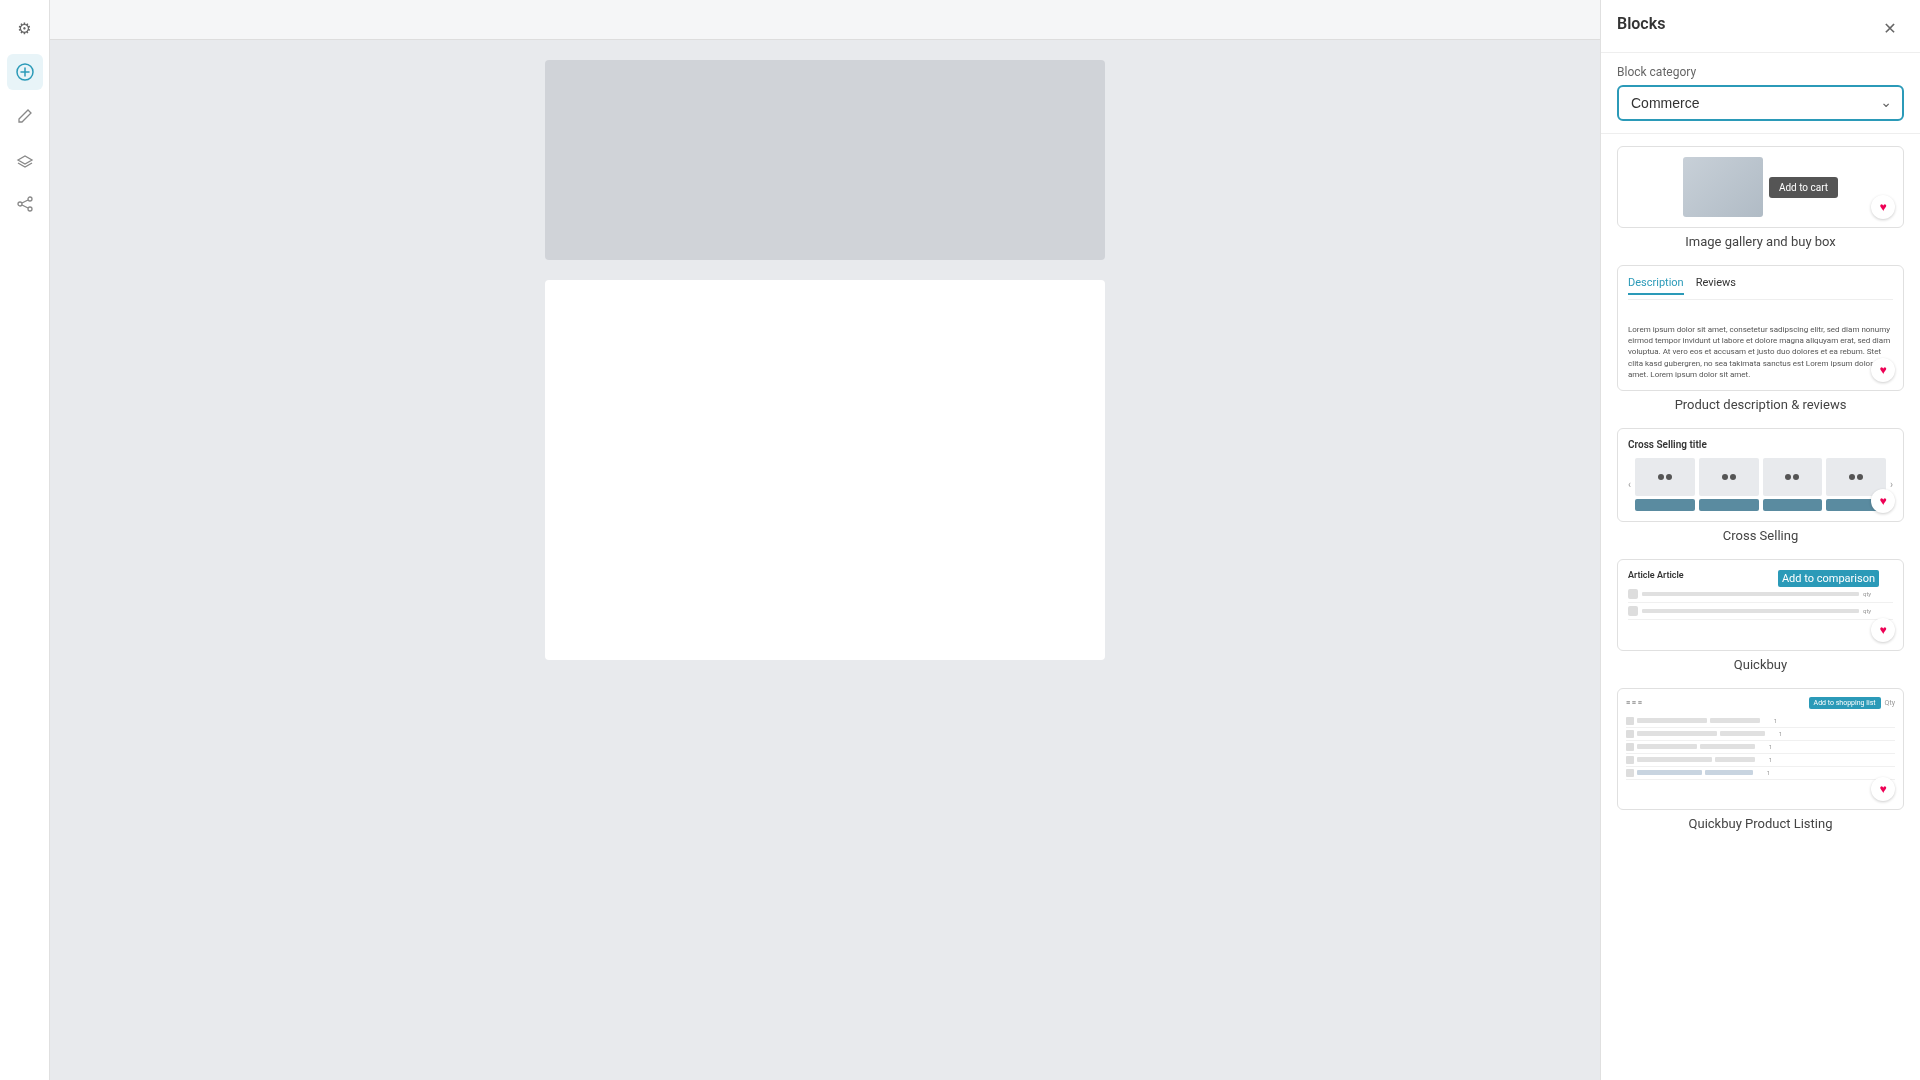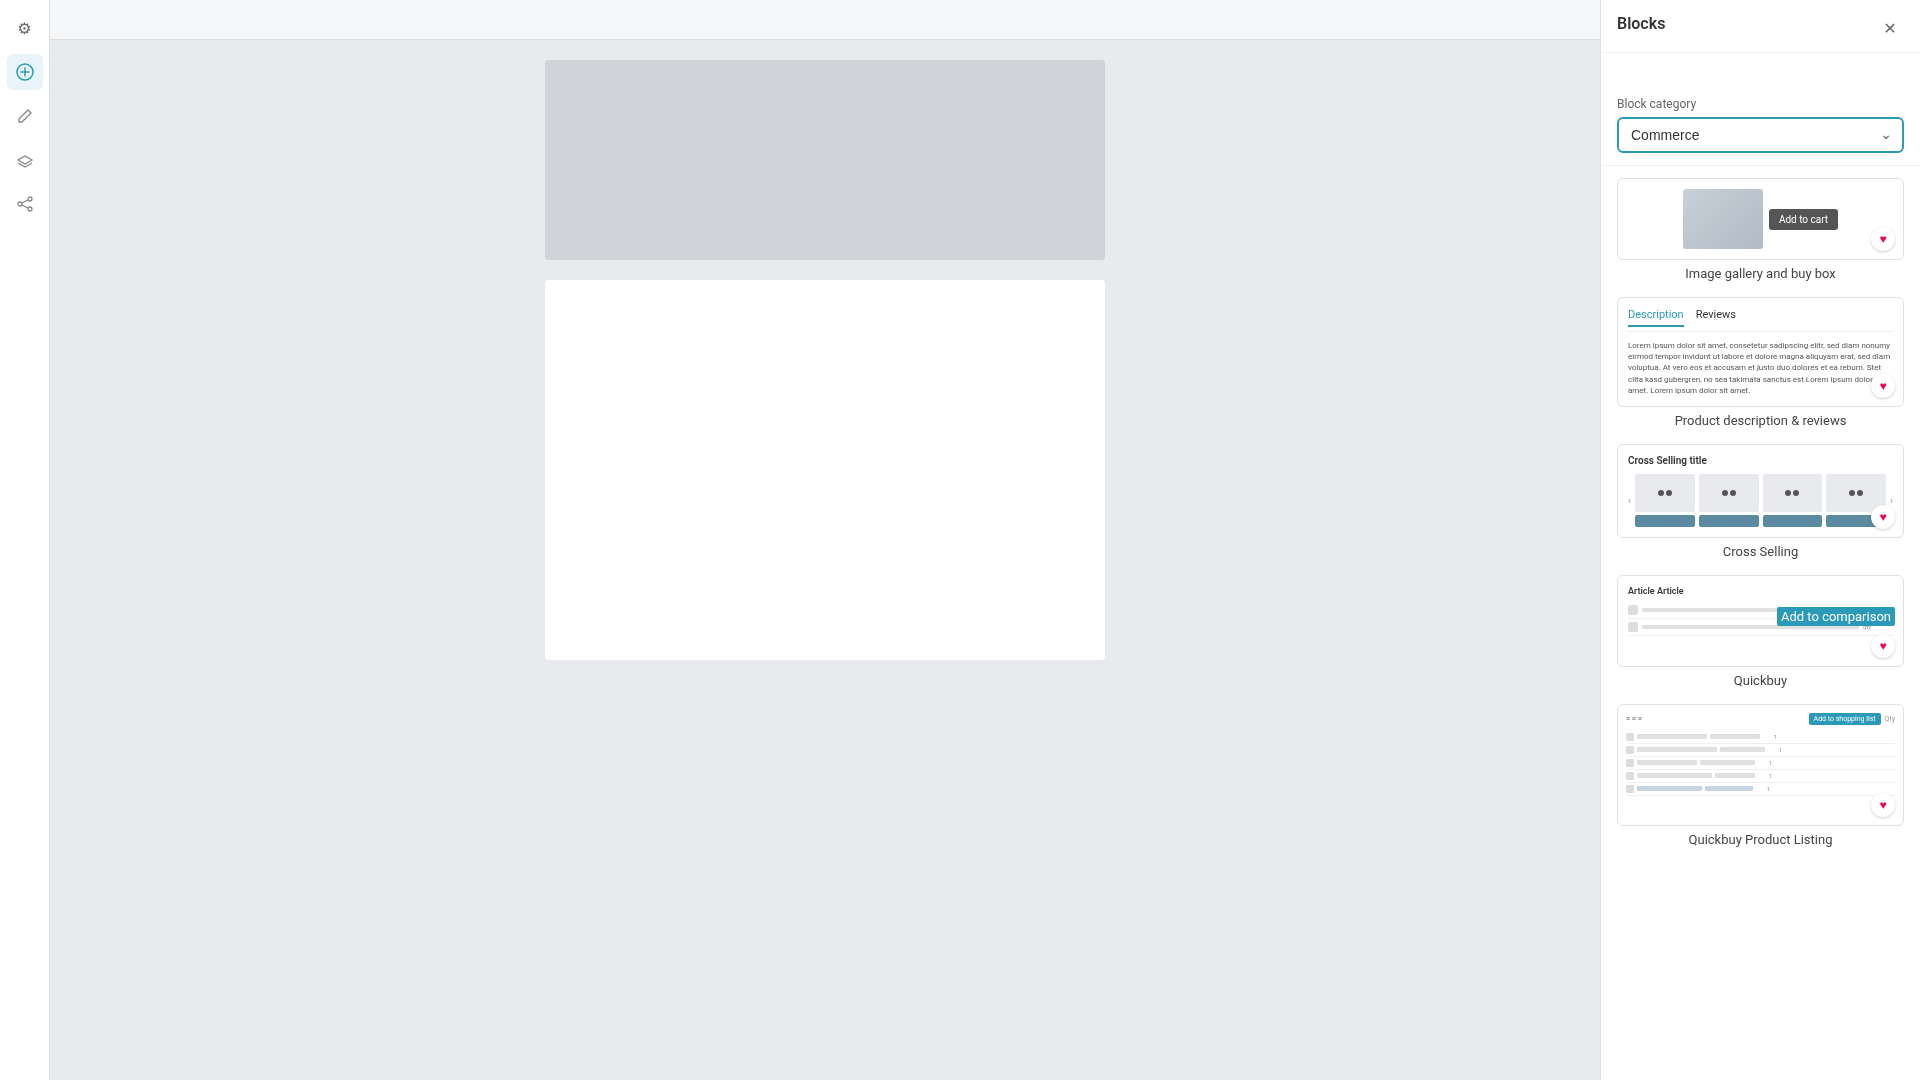--- a/index.html
+++ b/index.html
@@ -126,21 +126,20 @@
     .category-section {
       padding: 12px 16px;
       border-bottom: 1px solid #eee;
       flex-shrink: 0;
     }
 
     .category-label {
       font-size: 12px;
       color: #666;
       margin-bottom: 6px;
-      margin-top: 32px;
     }
 
     .category-select {
       width: 100%;
       padding: 8px 12px;
       border: 2px solid #2b9ab8;
       border-radius: 6px;
       font-size: 14px;
       color: #333;
       background: #fff;
@@ -248,21 +247,21 @@
     }
 
     
     .preview-description {
       padding: 10px;
     }
 
     .desc-tabs {
       display: flex;
       gap: 12px;
-      margin-bottom: 8px;
+      margin-bottom: 24px;
       border-bottom: 1px solid #eee;
       padding-bottom: 4px;
     }
 
     .desc-tab {
       font-size: 11px;
       color: #333;
       padding-bottom: 4px;
     }
 
@@ -343,27 +342,26 @@
     .quickbuy-title {
       font-size: 9px;
       font-weight: 600;
       color: #333;
       margin-bottom: 6px;
     }
 
     .quickbuy-badge {
       position: absolute;
       top: 10px;
-      right: 8px;
+      right: 24px;
       background: #2b9ab8;
       color: #fff;
-      font-size: 13px;
+      font-size: 11px;
       padding: 2px 4px;
       border-radius: 2px;
-      margin-top: 21px;
     }
 
     .quickbuy-row {
       display: flex;
       gap: 4px;
       align-items: center;
       padding: 3px 0;
       border-bottom: 1px solid #f0f0f0;
       font-size: 7px;
       color: #666;

